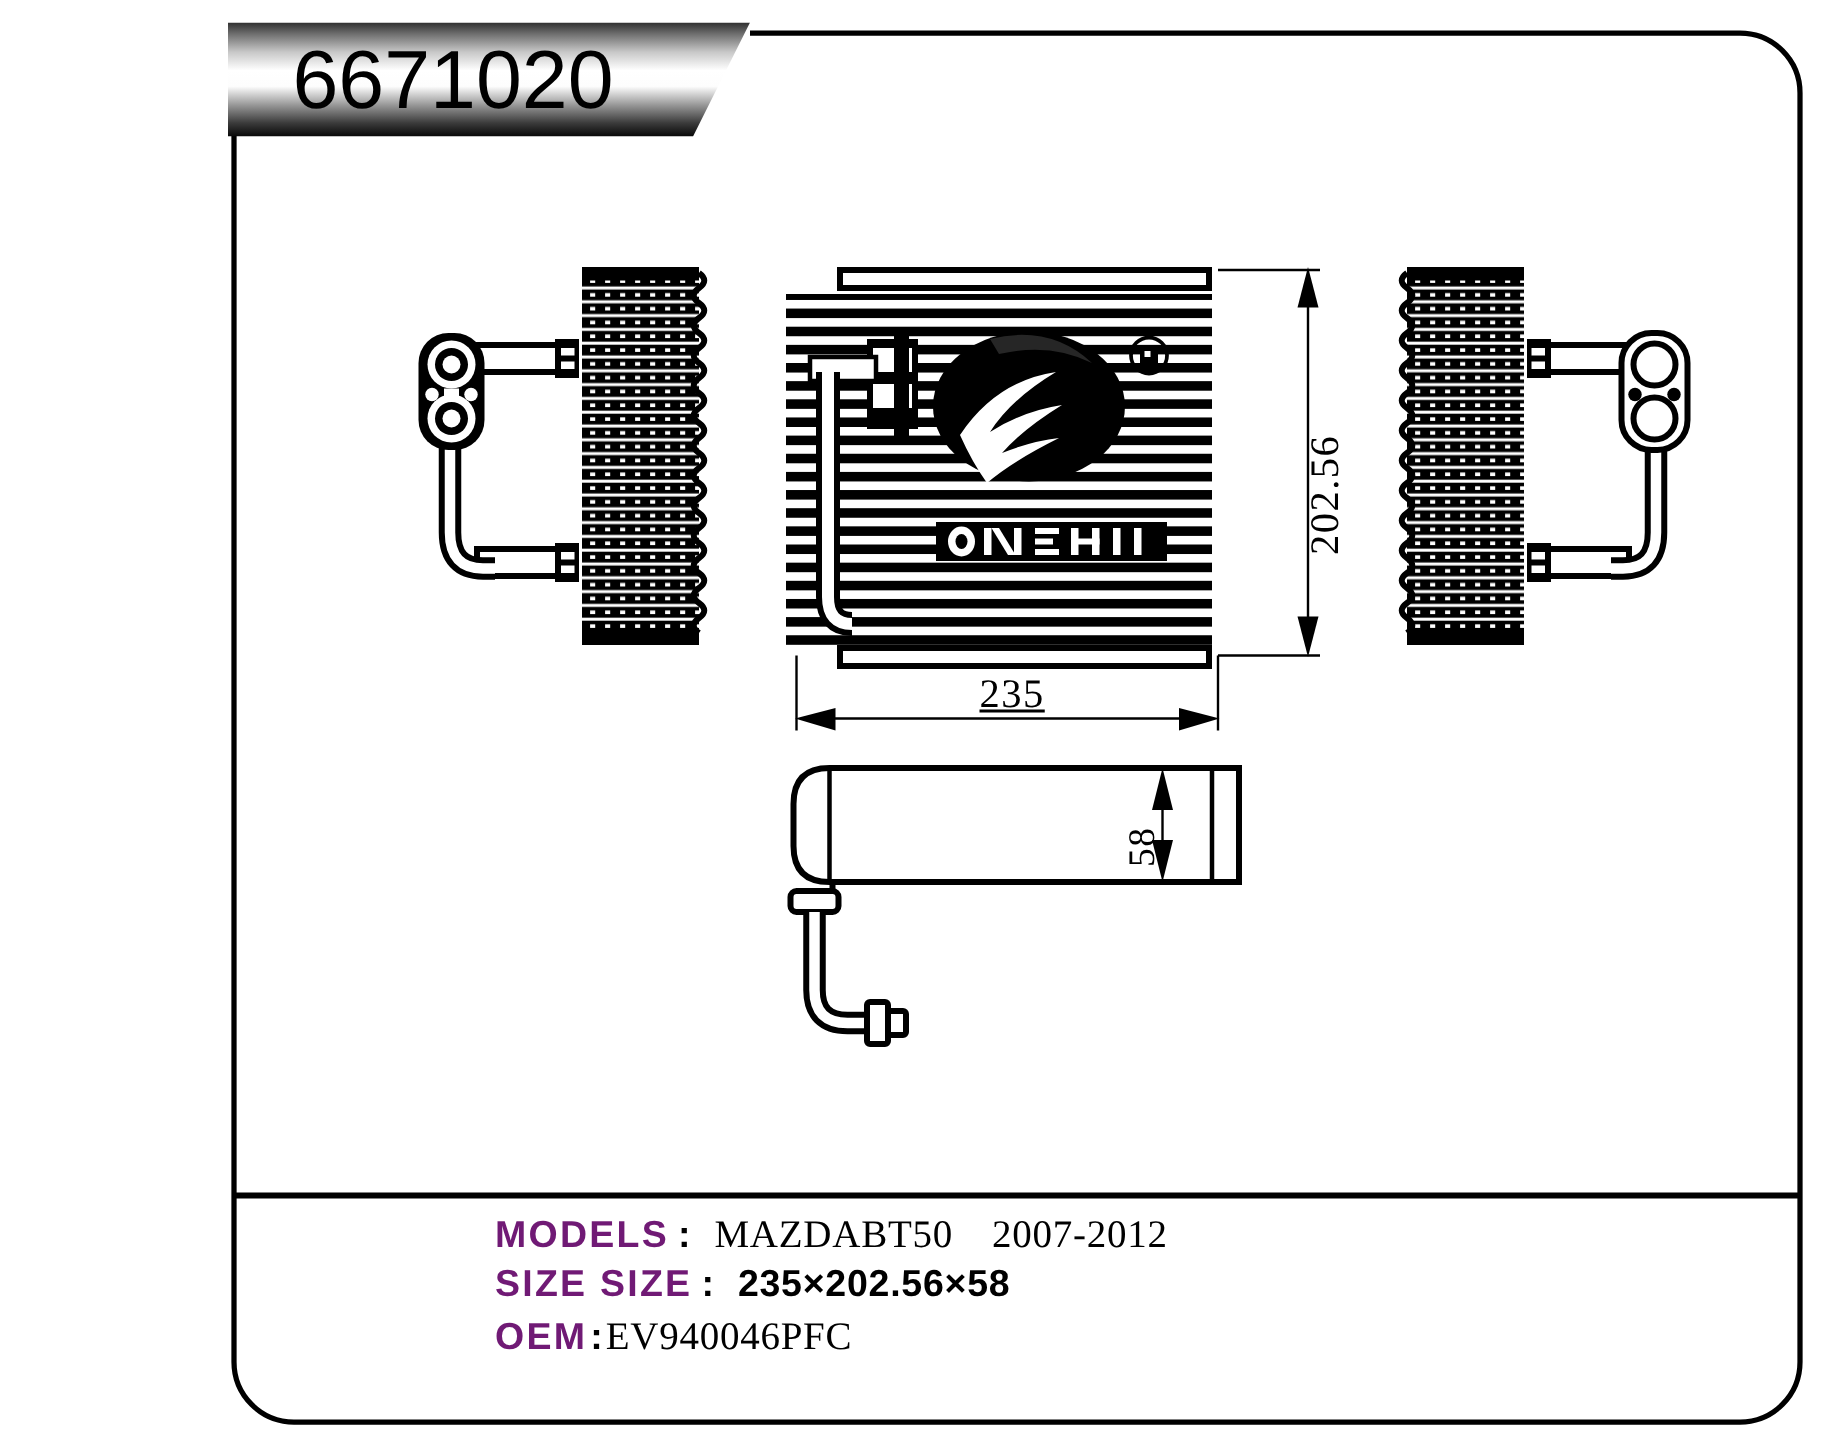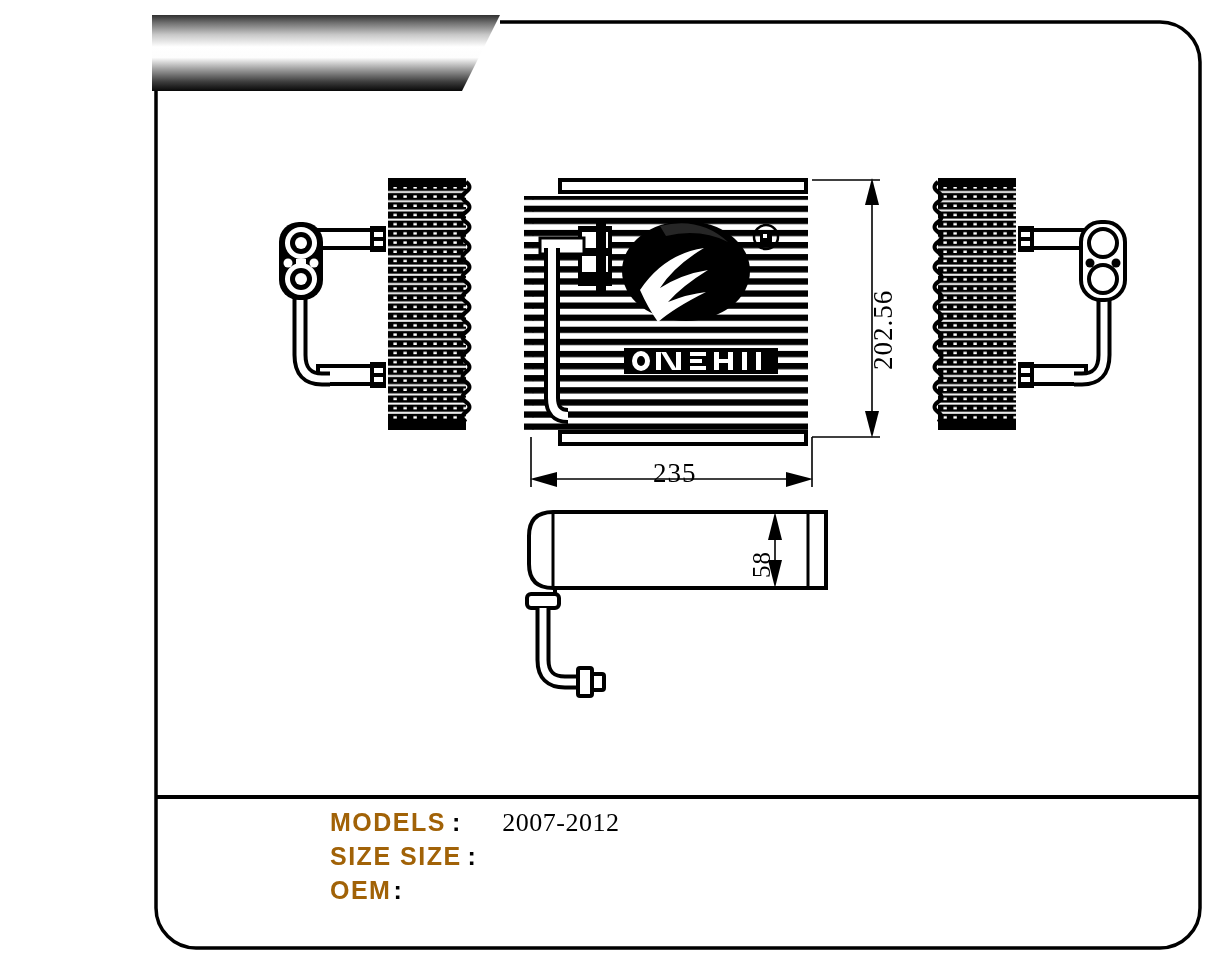--- a/index.html
+++ b/index.html
@@ -92,21 +92,21 @@
   .spec-row {
     display: flex;
     align-items: baseline;
     height: 34px;
     white-space: nowrap;
   }
   .spec-label {
     font-family: "Liberation Sans", sans-serif;
     font-weight: bold;
     font-size: 25px;
-    color: #a16207;
+    color: #701a75;
     letter-spacing: 1.5px;
   }
   .spec-sep {
     font-family: "Liberation Sans", sans-serif;
     font-weight: bold;
     font-size: 25px;
     color: #000000;
     padding: 0 6px;
   }
   .spec-value {
@@ -152,20 +152,21 @@
           <stop offset="0.26" stop-color="#c8c8c8"></stop>
           <stop offset="0.42" stop-color="#ffffff"></stop>
           <stop offset="0.56" stop-color="#fdfdfd"></stop>
           <stop offset="0.72" stop-color="#9a9a9a"></stop>
           <stop offset="0.88" stop-color="#3c3c3c"></stop>
           <stop offset="1.00" stop-color="#080808"></stop>
         </linearGradient>
       </defs>
       <polygon points="0,0 348,0 310,76 0,76" fill="url(#bannerGrad)"></polygon>
     </svg>
+    <div id="banner-label">6671020</div>
   </div>
 
   <svg id="drawing" viewBox="0 0 1219 968">
     <defs>
 
       <pattern id="finsH" x="0" y="0" width="8" height="12.1" patternUnits="userSpaceOnUse">
         <rect x="0" y="0" width="8" height="6.4" fill="#000000"></rect>
         <rect x="0" y="6.4" width="8" height="5.7" fill="#ffffff"></rect>
       </pattern>
 
@@ -332,40 +333,43 @@
       <g>
         <line x1="775" y1="522" x2="775" y2="578" stroke="#000000" stroke-width="1.6"></line>
         <polygon points="775,512 768,540 782,540" fill="#000000"></polygon>
         <polygon points="775,588 768,560 782,560" fill="#000000"></polygon>
       </g>
     </g>
   </svg>
 
   <div class="dim-text dim-vert" style="left: 868px; top: 370px;">202.56</div>
 
-  <div class="dim-text" style="left: 653px; top: 458px;">235</div>
+  <div class="dim-text" style="left: 653px; top: 447px; text-decoration: underline;">235</div>
 
   <div class="dim-text dim-vert" style="left: 748px; top: 578px; font-size: 25px;">58</div>
 
   <div id="spec-block">
 
     <div class="spec-row">
       <span class="spec-label">MODELS</span>
       <span class="spec-sep">:</span>
       <span class="gap-sm"></span>
+      <span class="spec-value">MAZDABT50</span>
       <span class="gap-md"></span>
       <span class="spec-value">2007-2012</span>
     </div>
 
     <div class="spec-row">
       <span class="spec-label">SIZE SIZE</span>
       <span class="spec-sep">:</span>
       <span class="gap-sm"></span>
+      <span class="spec-value mono-num">235×202.56×58</span>
     </div>
 
     <div class="spec-row">
       <span class="spec-label">OEM</span>
       <span class="spec-sep" style="padding:0 2px;">:</span>
+      <span class="spec-value">EV940046PFC</span>
     </div>
 
   </div>
 
 </div>
 
 </body></html>

